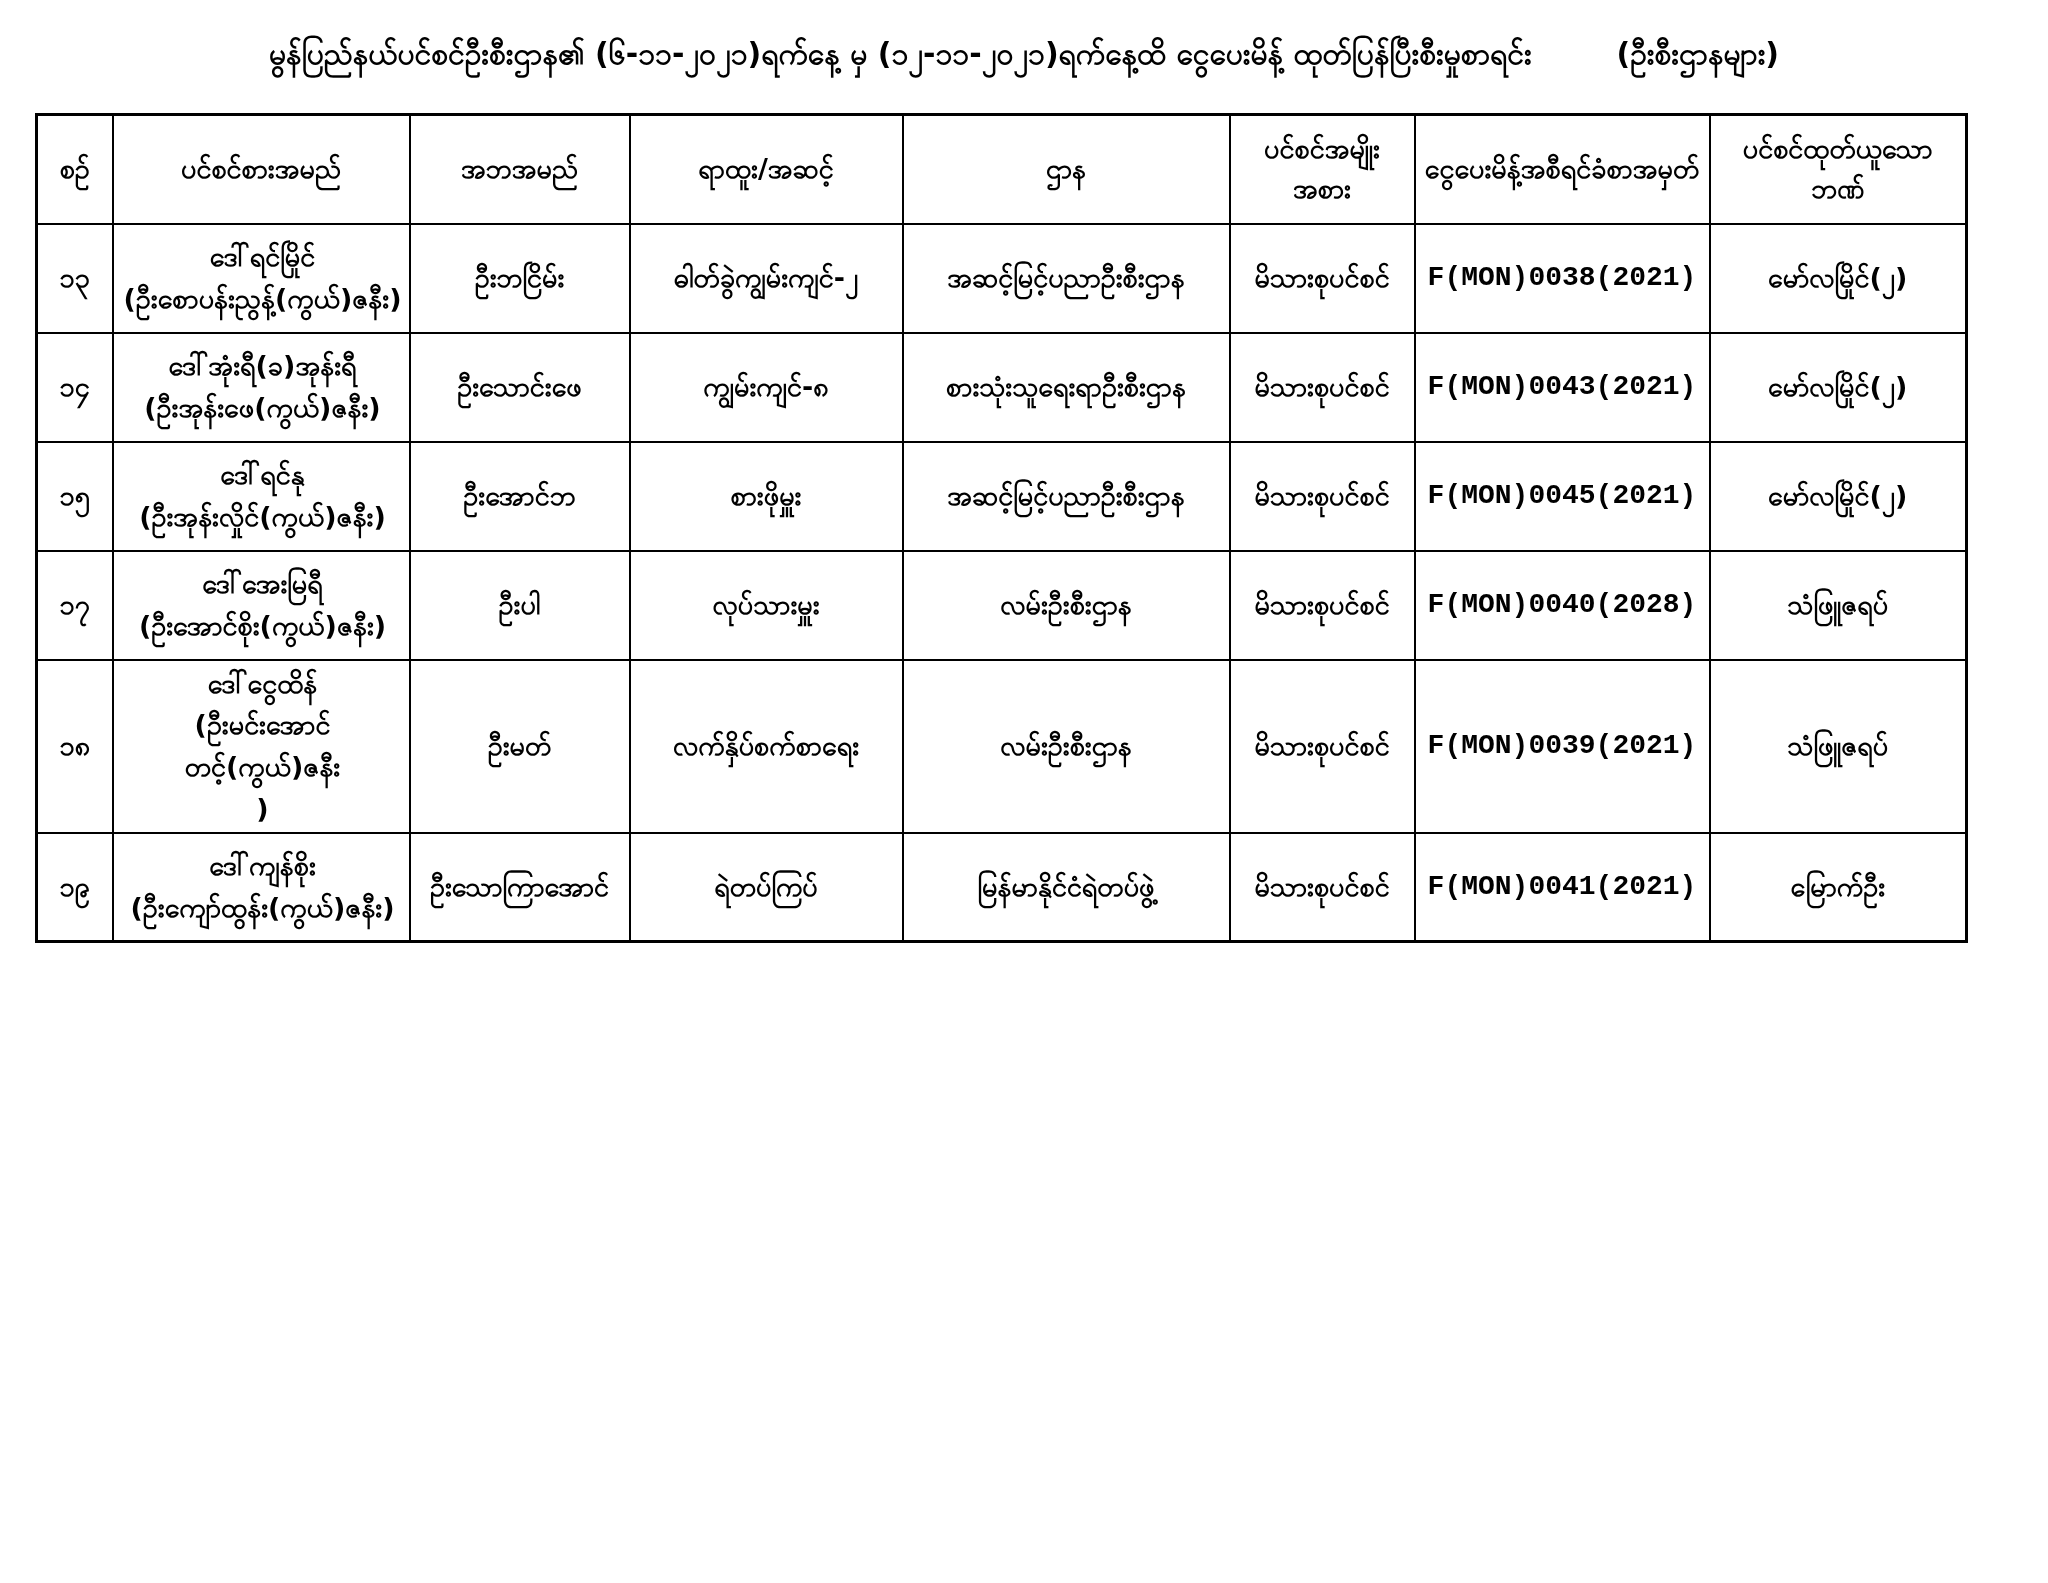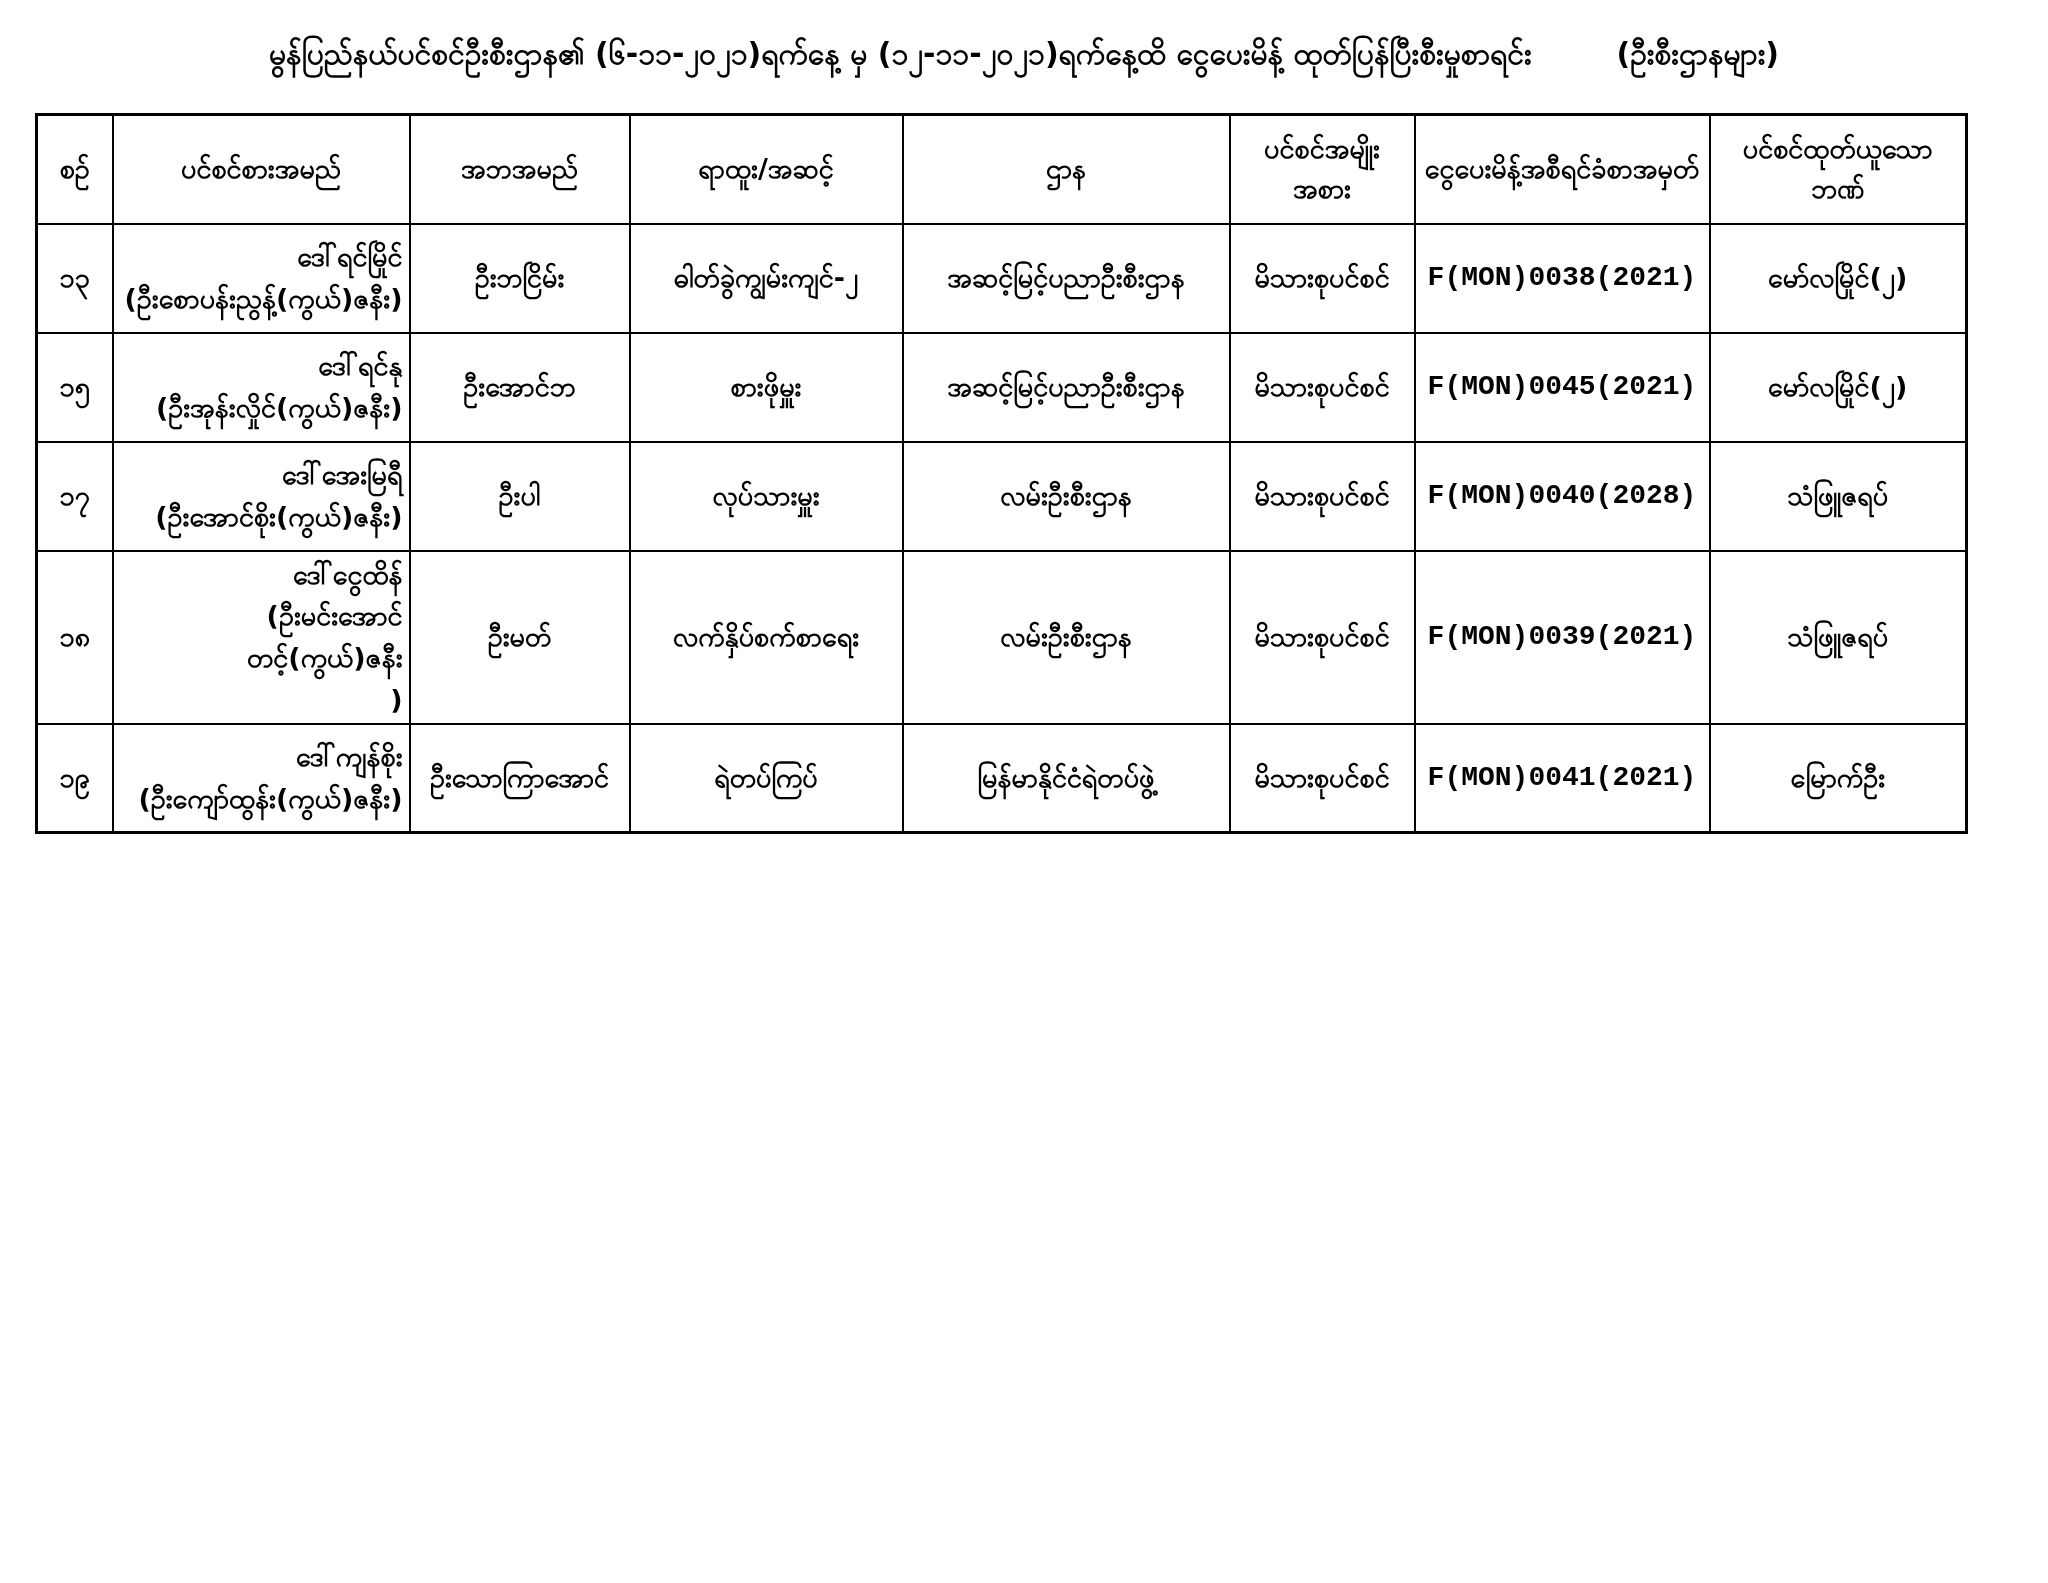--- a/index.html
+++ b/index.html
@@ -47,21 +47,21 @@
     font-size: 27px;
     text-align: center;
     vertical-align: middle;
     padding: 2px 6px;
     overflow: hidden;
     line-height: 1.5;
   }
   table.pension thead tr { height: 109px; }
   table.pension tbody tr { height: 109px; }
   table.pension td.name-cell {
-    text-align: right;
+    text-align: center;
     white-space: pre-line;
     padding-left: 9px;
     line-height: 1.55;
   }
   table.pension td.order-cell {
     font-family: Liberation Mono, monospace;
     font-size: 28px;
   }
 </style>
 </head>
@@ -102,20 +102,31 @@
           <td class="name-cell">ဒေါ်ရင်မြိုင်
 (ဦးစောပန်းညွန့်(ကွယ်)ဇနီး)</td>
           <td>ဦးဘငြိမ်း</td>
           <td>ဓါတ်ခွဲကျွမ်းကျင်-၂</td>
           <td>အဆင့်မြင့်ပညာဦးစီးဌာန</td>
           <td>မိသားစုပင်စင်</td>
           <td class="order-cell">F(MON)0038(2021)</td>
           <td>မော်လမြိုင်(၂)</td>
         </tr>
         <tr>
+          <td>၁၄</td>
+          <td class="name-cell">ဒေါ်အုံးရီ(ခ)အုန်းရီ
+(ဦးအုန်းဖေ(ကွယ်)ဇနီး)</td>
+          <td>ဦးသောင်းဖေ</td>
+          <td>ကျွမ်းကျင်-၈</td>
+          <td>စားသုံးသူရေးရာဦးစီးဌာန</td>
+          <td>မိသားစုပင်စင်</td>
+          <td class="order-cell">F(MON)0043(2021)</td>
+          <td>မော်လမြိုင်(၂)</td>
+        </tr>
+        <tr>
           <td>၁၅</td>
           <td class="name-cell">ဒေါ်ရင်နု
 (ဦးအုန်းလှိုင်(ကွယ်)ဇနီး)</td>
           <td>ဦးအောင်ဘ</td>
           <td>စားဖိုမှူး</td>
           <td>အဆင့်မြင့်ပညာဦးစီးဌာန</td>
           <td>မိသားစုပင်စင်</td>
           <td class="order-cell">F(MON)0045(2021)</td>
           <td>မော်လမြိုင်(၂)</td>
         </tr>

